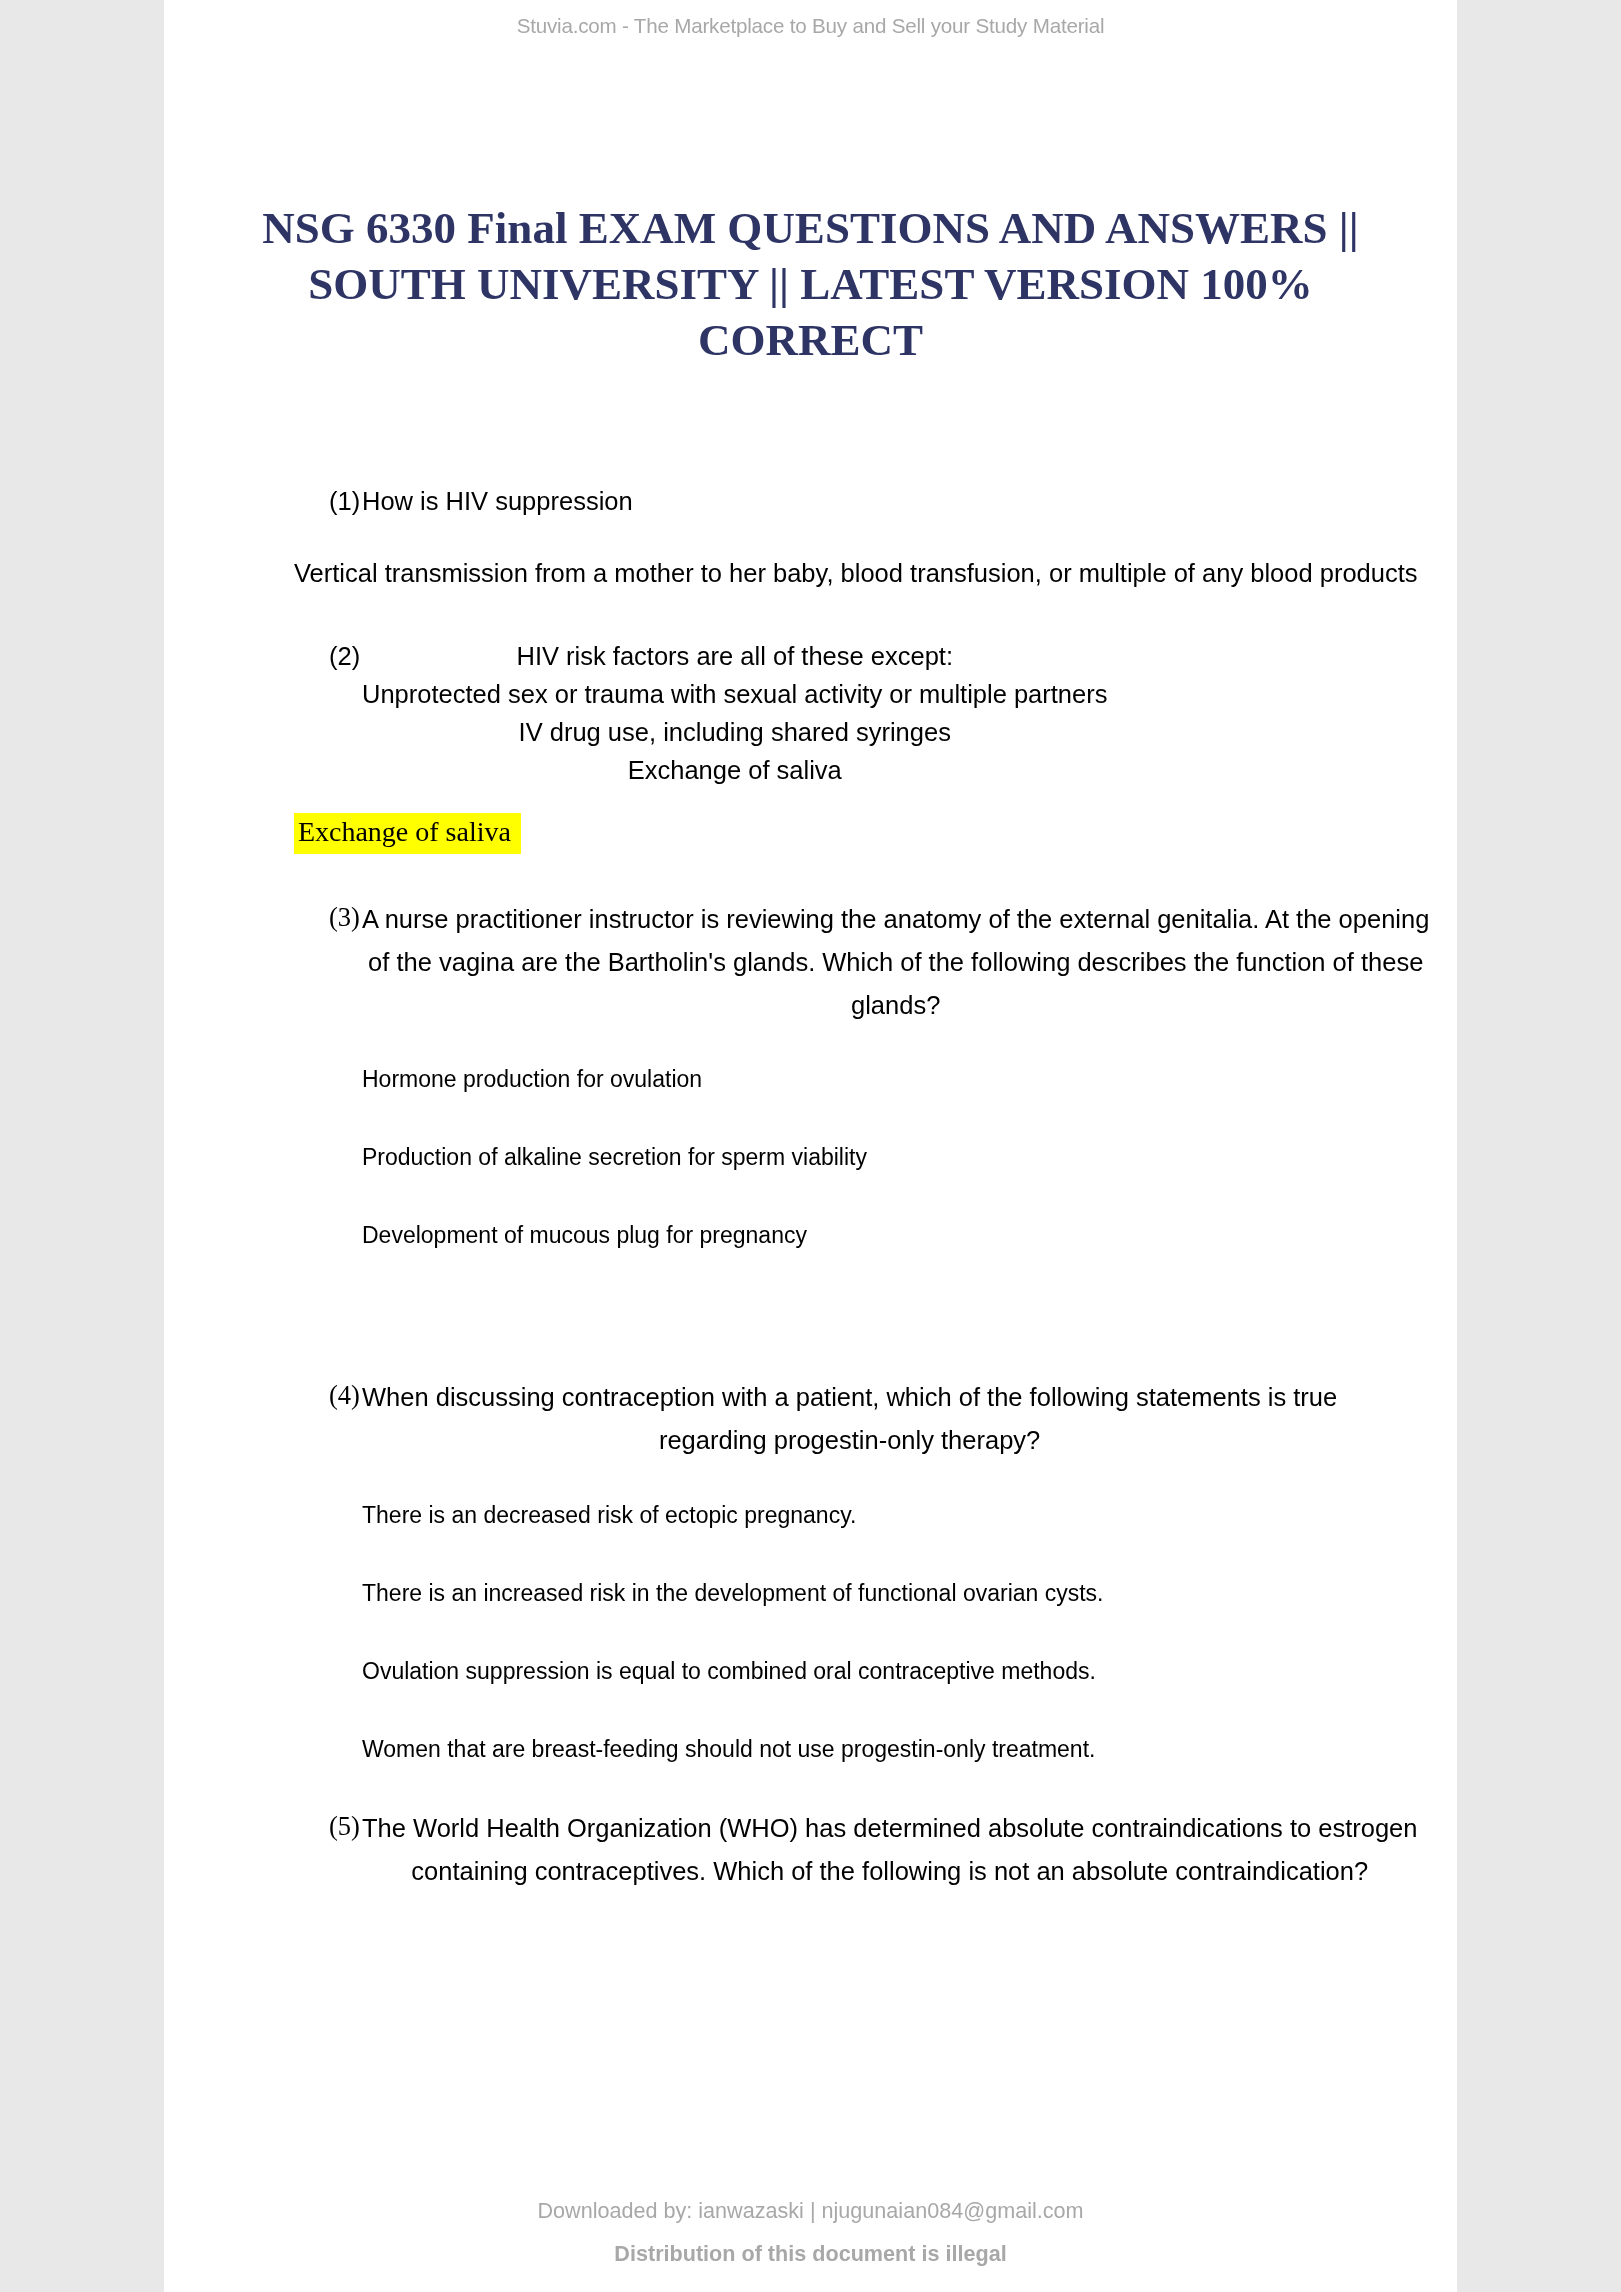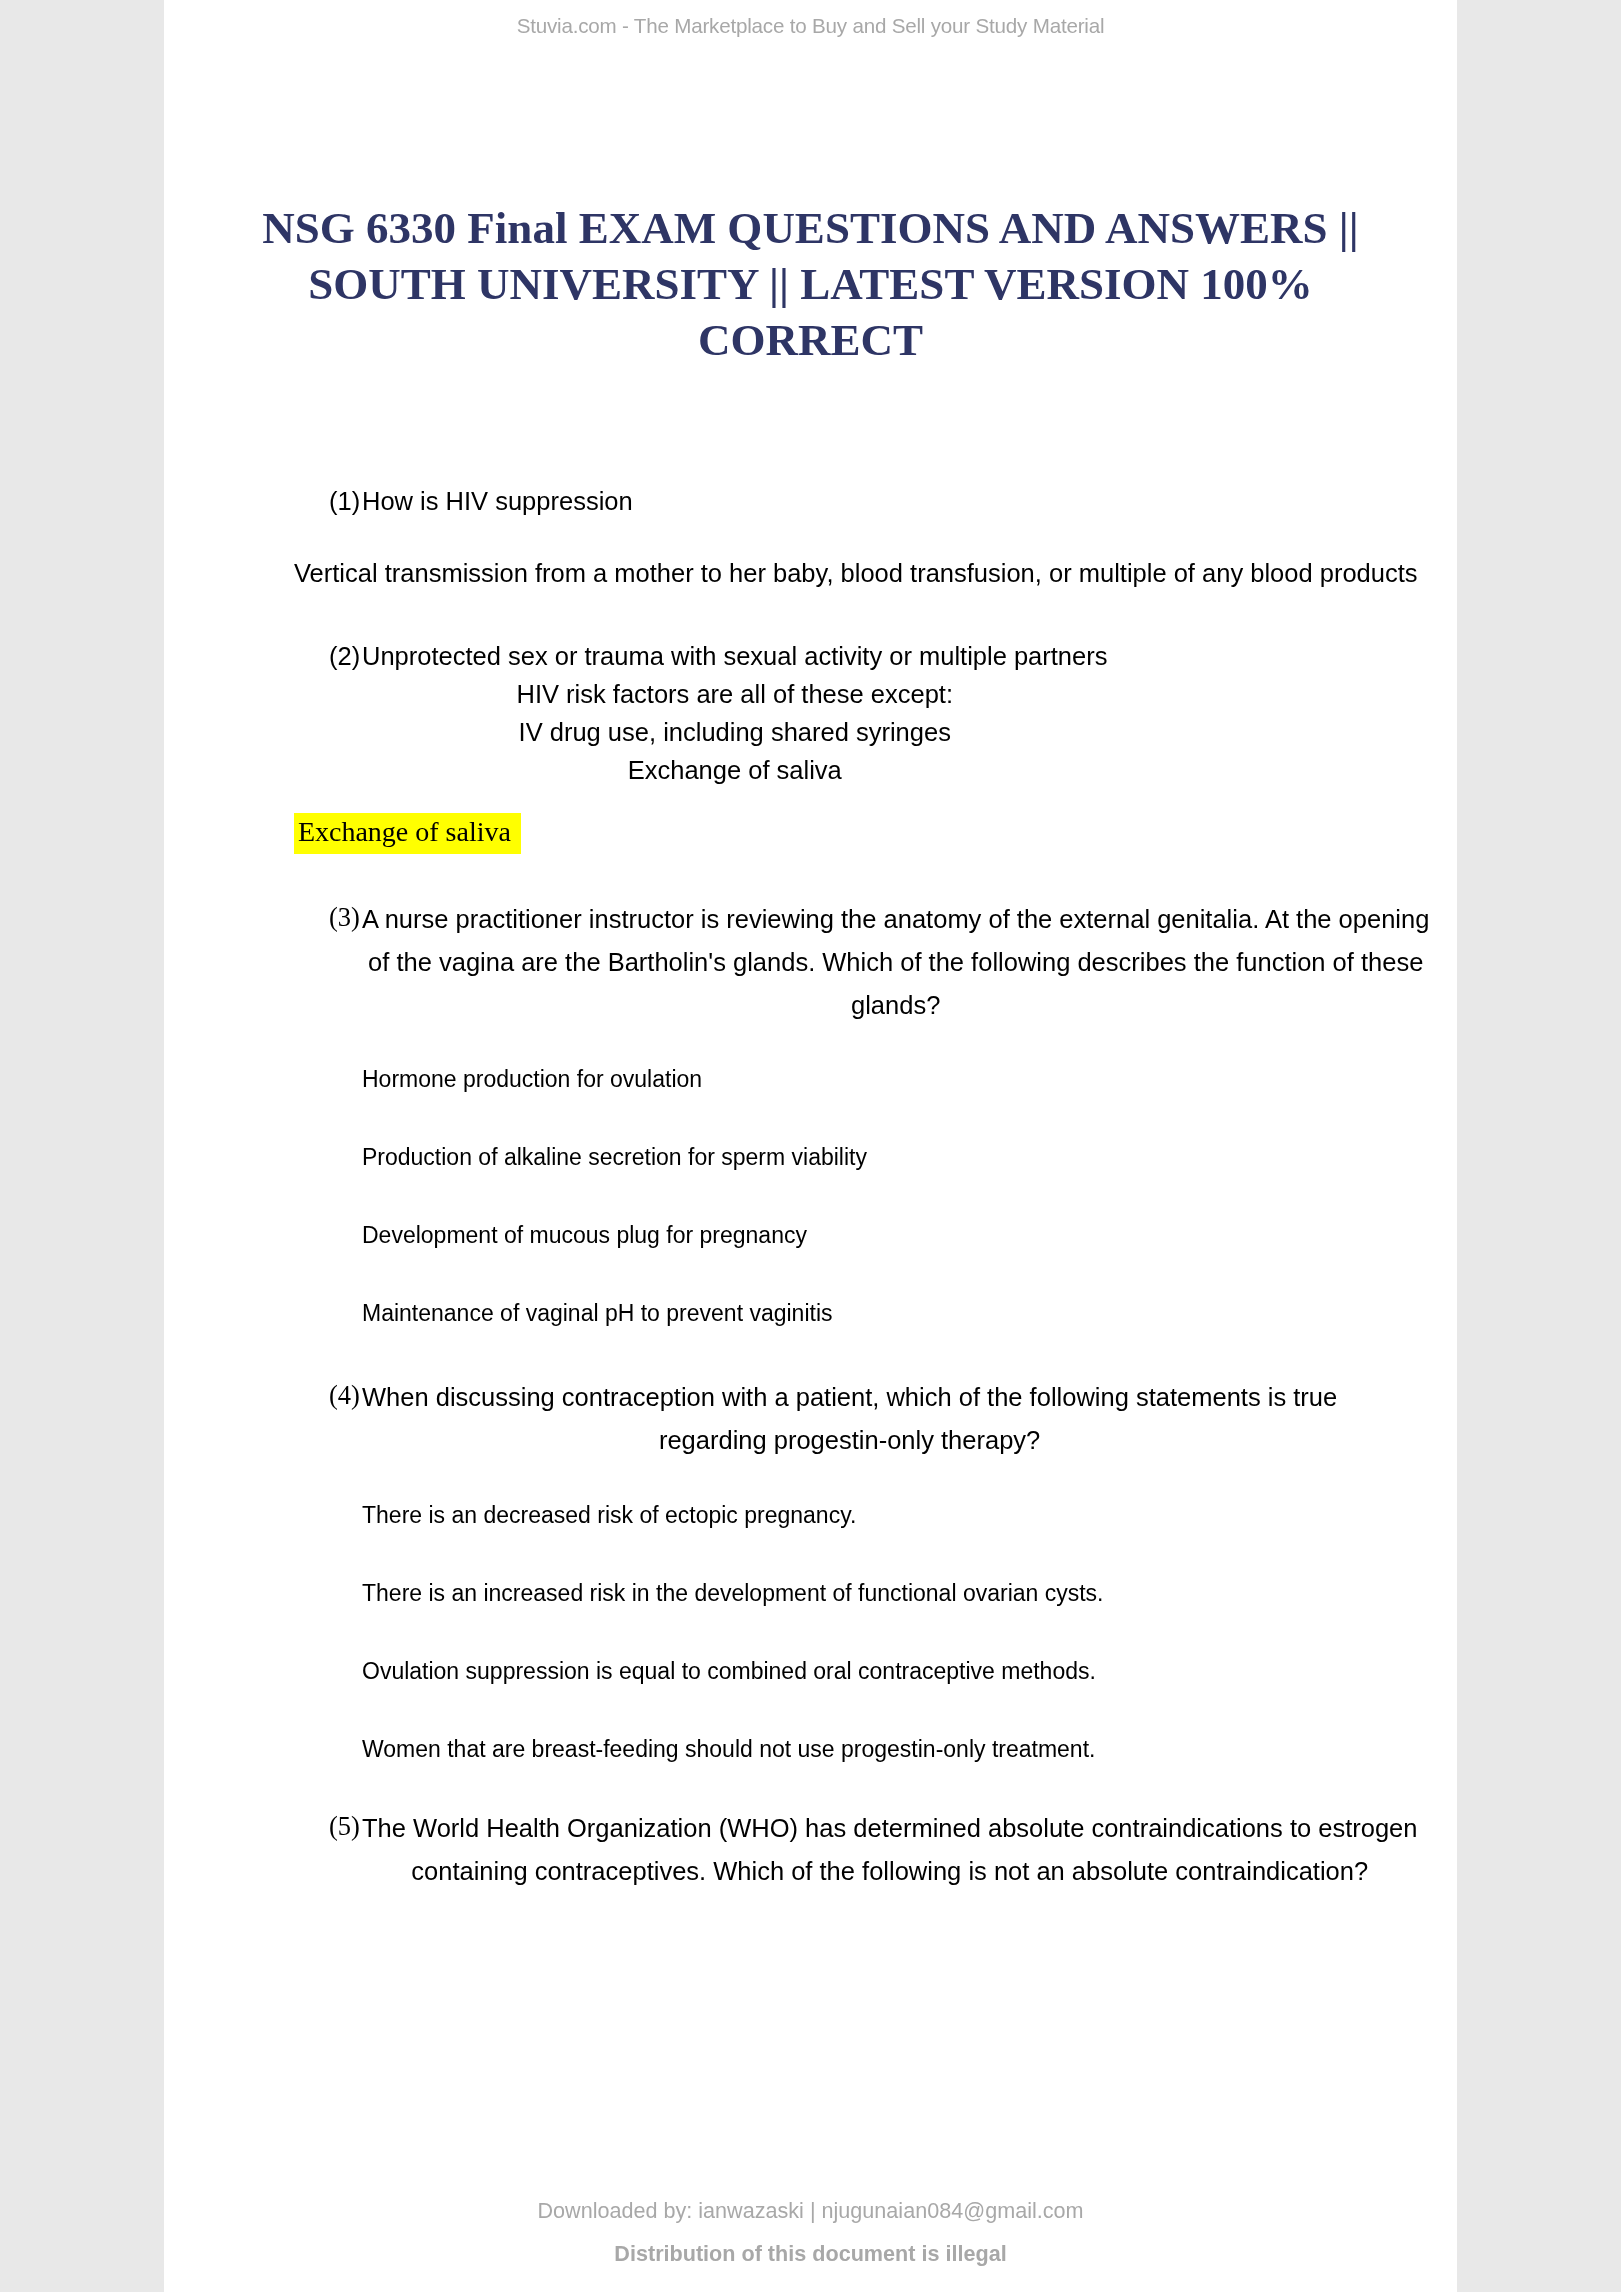--- a/index.html
+++ b/index.html
@@ -81,43 +81,42 @@
   <div class="q-block" style="top:482px;">
     <span class="q-num">(1)</span>
     <div class="q-text">How is HIV suppression</div>
   </div>
 
   <div class="free-line" style="top:555px;">Vertical transmission from a mother to her baby, blood transfusion, or multiple of any blood products</div>
 
   <div class="q-block" style="top:637px;">
     <span class="q-num">(2)</span>
     <div class="q-text">
+      <span class="q-line">HIV risk factors are all of these except:</span>
       <span class="q-line">Unprotected sex or trauma with sexual activity or multiple partners</span>
-      <span class="q-line">HIV risk factors are all of these except:</span>
       <span class="q-line">IV drug use, including shared syringes</span>
       <span class="q-line">Exchange of saliva</span>
     </div>
   </div>
 
   <div class="highlight-answer">Exchange of saliva</div>
 
   <div class="q-block" style="top:898px;">
     <span class="q-num serif">(3)</span>
     <div class="q-text para">
       <span class="q-line">A nurse practitioner instructor is reviewing the anatomy of the external genitalia. At the opening</span>
       <span class="q-line">of the vagina are the Bartholin's glands. Which of the following describes the function of these</span>
       <span class="q-line">glands?</span>
     </div>
   </div>
 
   <div class="options" style="top:1061px;">
     <div class="opt">Hormone production for ovulation</div>
     <div class="opt">Production of alkaline secretion for sperm viability</div>
     <div class="opt">Development of mucous plug for pregnancy</div>
-    <div class="opt">Maintenance of vaginal pH to prevent vaginitis</div>
   </div>
 
   <div class="q-block" style="top:1376px;">
     <span class="q-num serif">(4)</span>
     <div class="q-text para">
       <span class="q-line">When discussing contraception with a patient, which of the following statements is true</span>
       <span class="q-line">regarding progestin-only therapy?</span>
     </div>
   </div>
 

